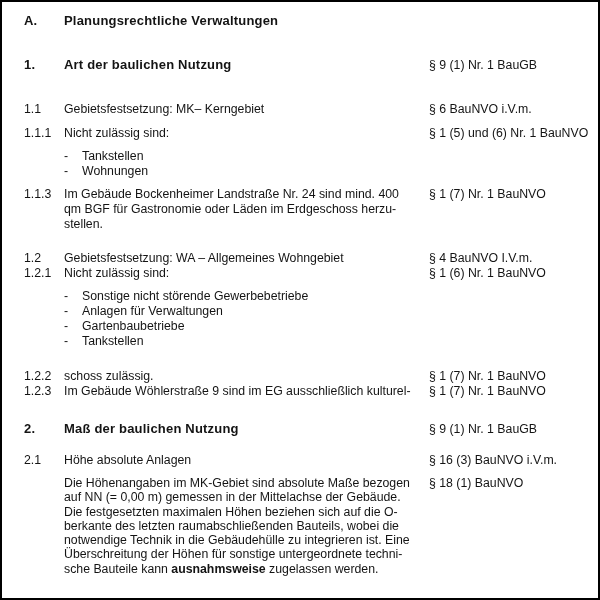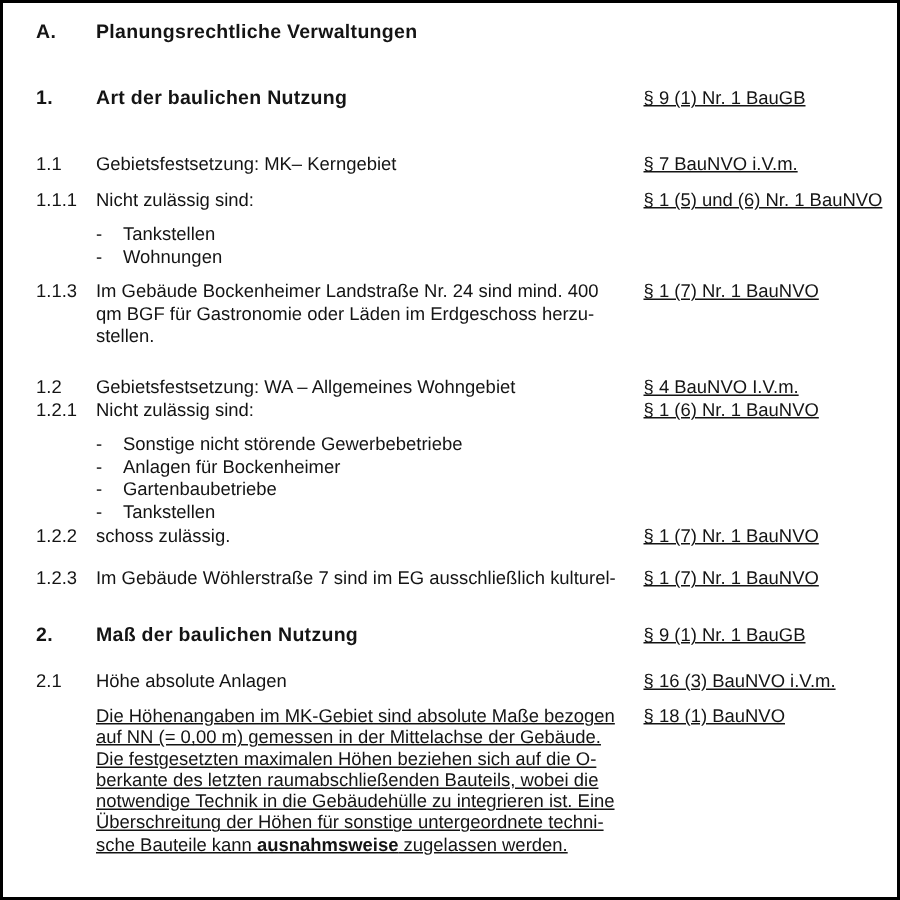--- a/index.html
+++ b/index.html
@@ -9,28 +9,28 @@
     box-sizing:border-box;
     background:#ffffff;
     border:2px solid #000000;
     padding:11px 6px 0 22px;
     overflow:hidden;
     font-family:"Liberation Sans", sans-serif;
     color:#141414;
   }
   .row { display:grid; grid-template-columns:40px 353px 1fr; }
   .num, .txt, .ref { font-size:12.3px; line-height:15px; }
-  .ref { padding-left:12px; white-space:nowrap;text-decoration:underline; }
+  .ref { padding-left:12px; white-space:nowrap; }
   .h .num, .h .txt { font-size:13px; font-weight:bold; line-height:16px; letter-spacing:0.2px; }
   .h .ref { line-height:16px; }
   .u { text-underline-offset:2px; }
   .bullet { display:flex; }
   .dash { width:18px; flex:0 0 18px; }
   .line { white-space:pre-wrap; }
-  .para .line { line-height:14.3px;text-decoration:underline; }
+  .para .line { line-height:14.3px; }
   .para .num, .para .ref { line-height:14.3px; }
   .bold { font-weight:bold; }
 </style>
 </head>
 <body>
 
 <div class="page">
 
   <div class="row h">
     <div class="num">A.</div>
@@ -40,21 +40,21 @@
 
   <div class="row h" style="margin-top:28px">
     <div class="num">1.</div>
     <div class="txt">Art der baulichen Nutzung</div>
     <div class="ref" style="font-weight:normal">§ 9 (1) Nr. 1 BauGB</div>
   </div>
 
   <div class="row" style="margin-top:29px">
     <div class="num">1.1</div>
     <div class="txt"><span class="u">Gebietsfestsetzung: MK– Kerngebiet</span></div>
-    <div class="ref">§ 7 BauNVO i.V.m.</div>
+    <div class="ref">§ 6 BauNVO i.V.m.</div>
   </div>
 
   <div class="row" style="margin-top:9px">
     <div class="num">1.1.1</div>
     <div class="txt">Nicht zulässig sind:</div>
     <div class="ref">§ 1 (5) und (6) Nr. 1 BauNVO</div>
   </div>
 
   <div class="row" style="margin-top:8px">
     <div class="num"></div>
@@ -95,46 +95,46 @@
 
   <div class="row" style="margin-top:8px">
     <div class="num"></div>
     <div class="txt">
       <div class="bullet">
           <span class="dash">-</span>
           <span>Sonstige nicht störende Gewerbebetriebe</span>
         </div>
       <div class="bullet">
           <span class="dash">-</span>
-          <span>Anlagen für Bockenheimer</span>
+          <span>Anlagen für Verwaltungen</span>
         </div>
       <div class="bullet">
           <span class="dash">-</span>
           <span>Gartenbaubetriebe</span>
         </div>
       <div class="bullet">
           <span class="dash">-</span>
           <span>Tankstellen</span>
         </div>
     </div>
     <div class="ref"></div>
   </div>
 
-  <div class="row" style="margin-top:1px">
+  <div class="row" style="margin-top:20px">
     <div class="num">1.2.2</div>
     <div class="txt">
       <div class="line">schoss zulässig.</div>
     </div>
     <div class="ref">§ 1 (7) Nr. 1 BauNVO</div>
   </div>
 
-  <div class="row" style="margin-top:13px">
+  <div class="row" style="">
     <div class="num">1.2.3</div>
     <div class="txt">
-      <div class="line">Im Gebäude Wöhlerstraße 7 sind im EG ausschließlich kulturel-</div>
+      <div class="line">Im Gebäude Wöhlerstraße 9 sind im EG ausschließlich kulturel-</div>
     </div>
     <div class="ref">§ 1 (7) Nr. 1 BauNVO</div>
   </div>
 
   <div class="row h" style="margin-top:22px">
     <div class="num">2.</div>
     <div class="txt">Maß der baulichen Nutzung</div>
     <div class="ref" style="font-weight:normal">§ 9 (1) Nr. 1 BauGB</div>
   </div>
 

